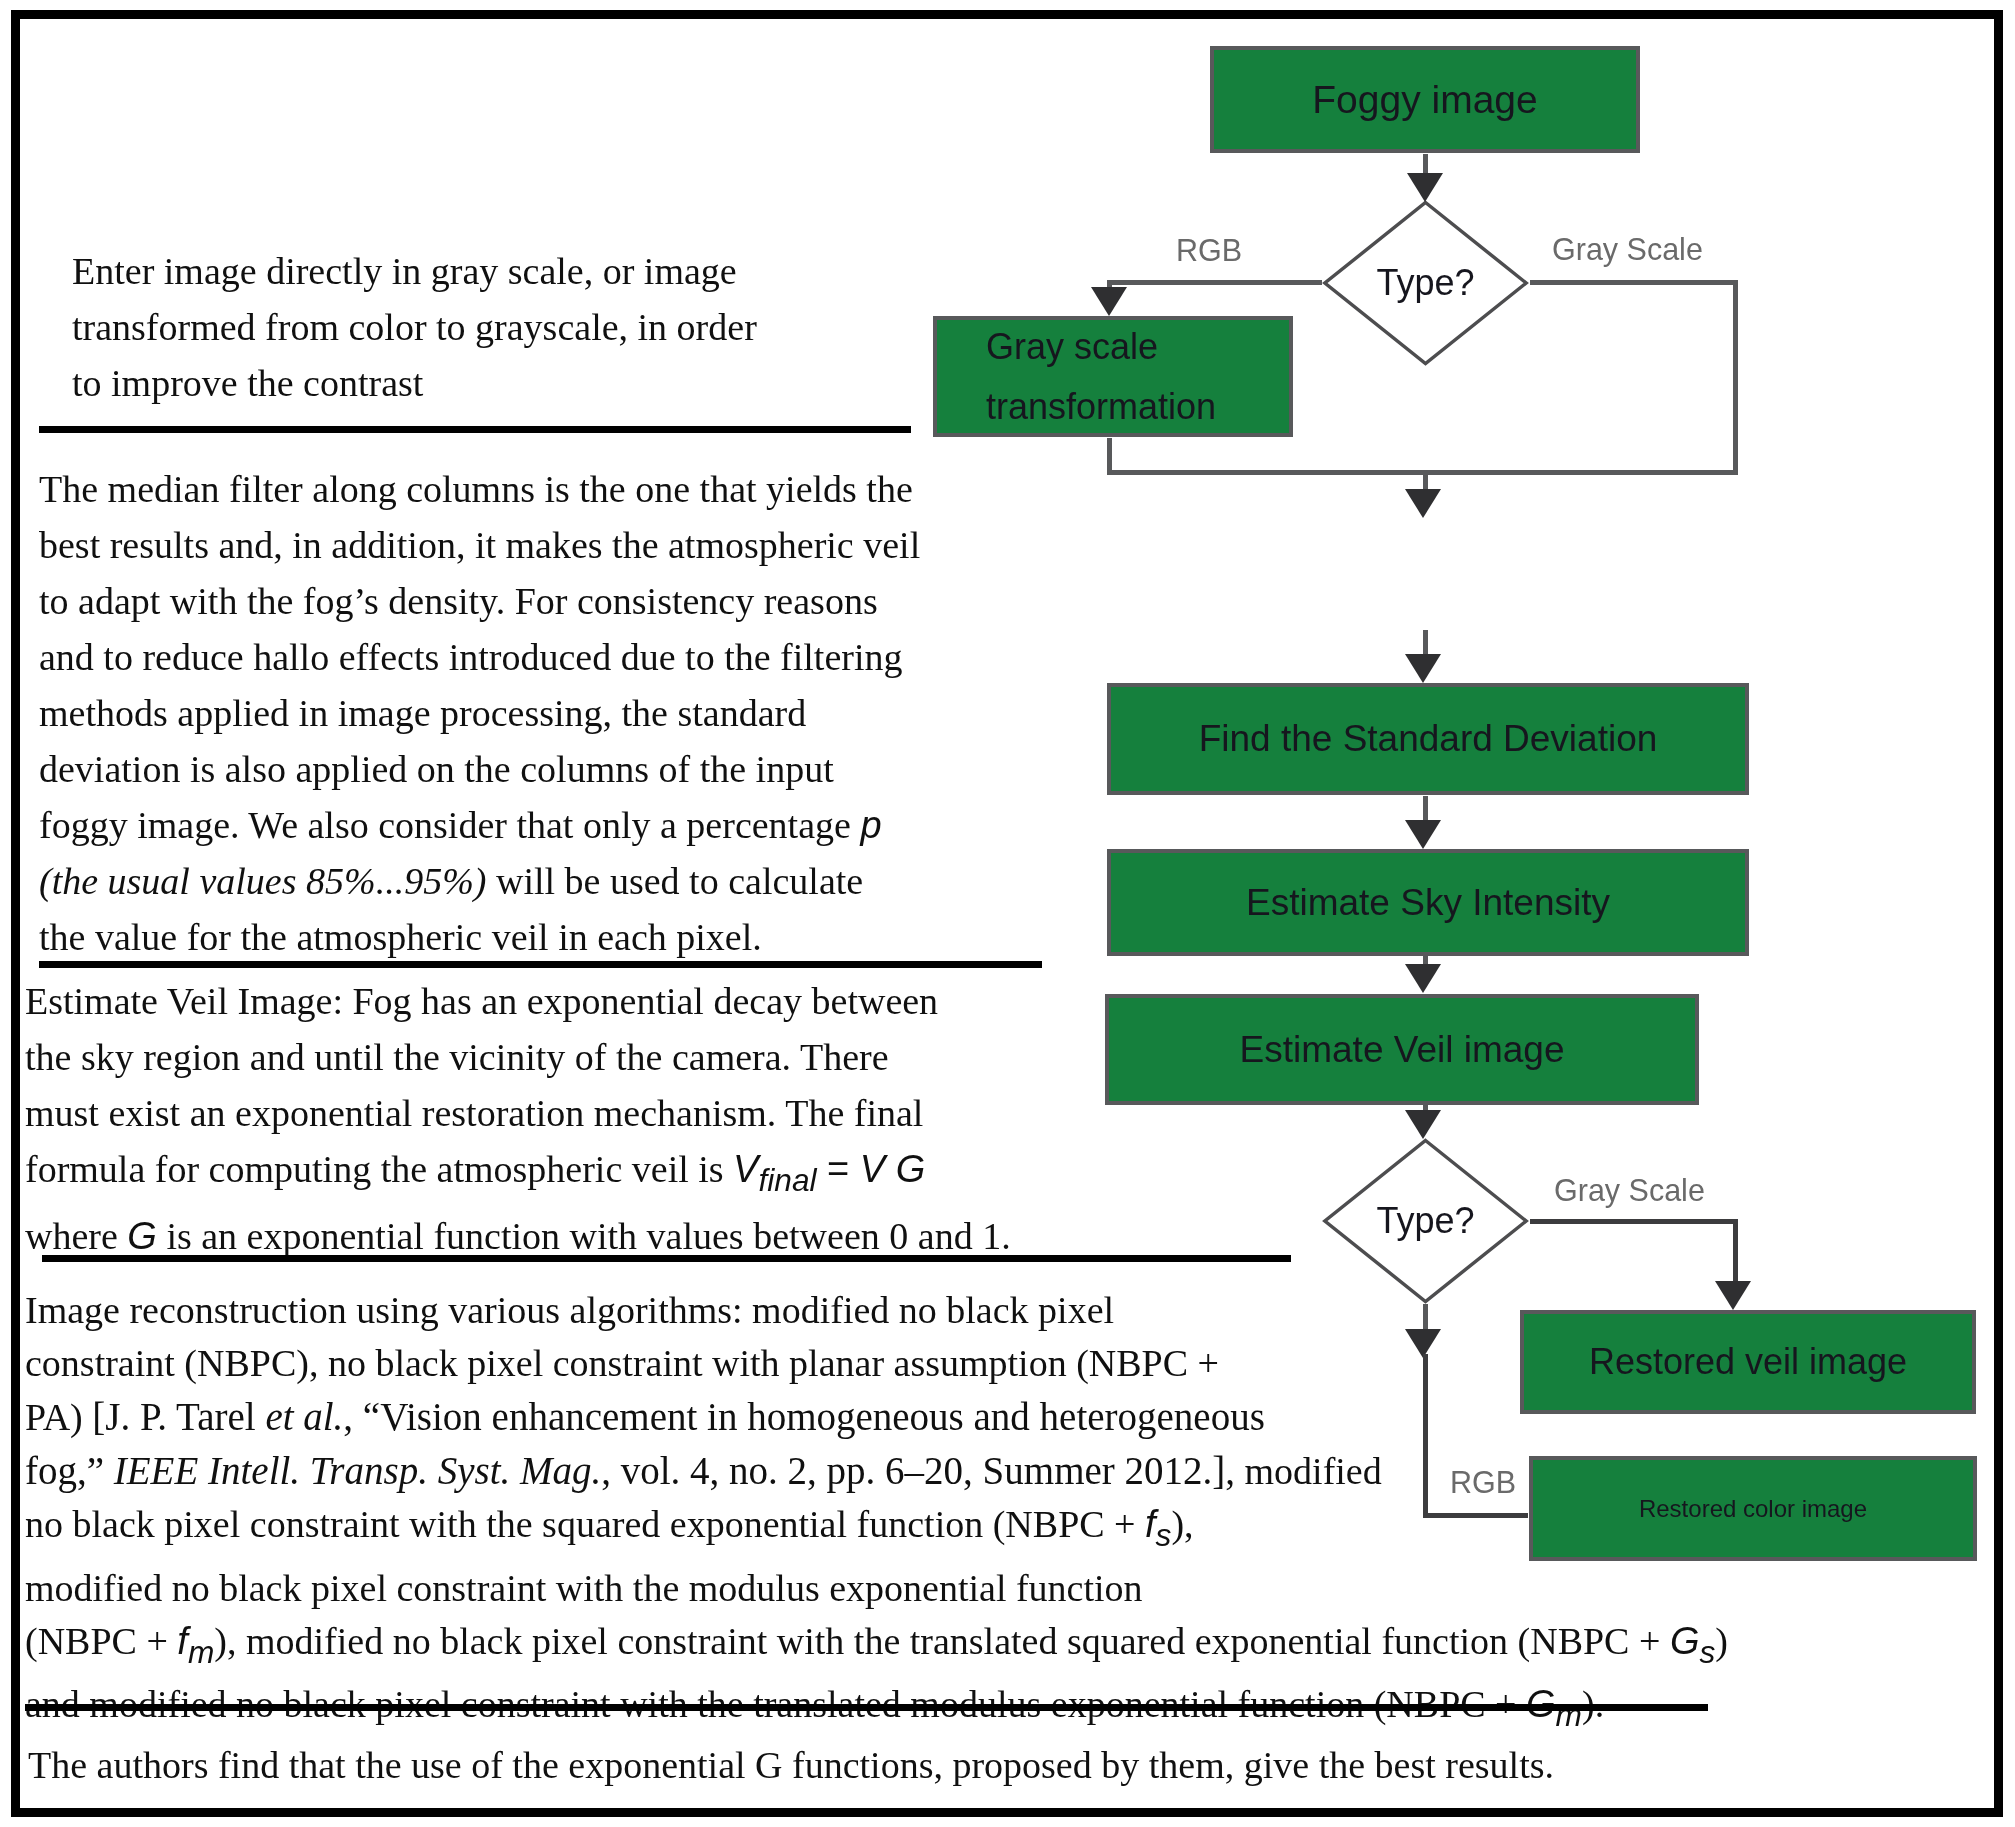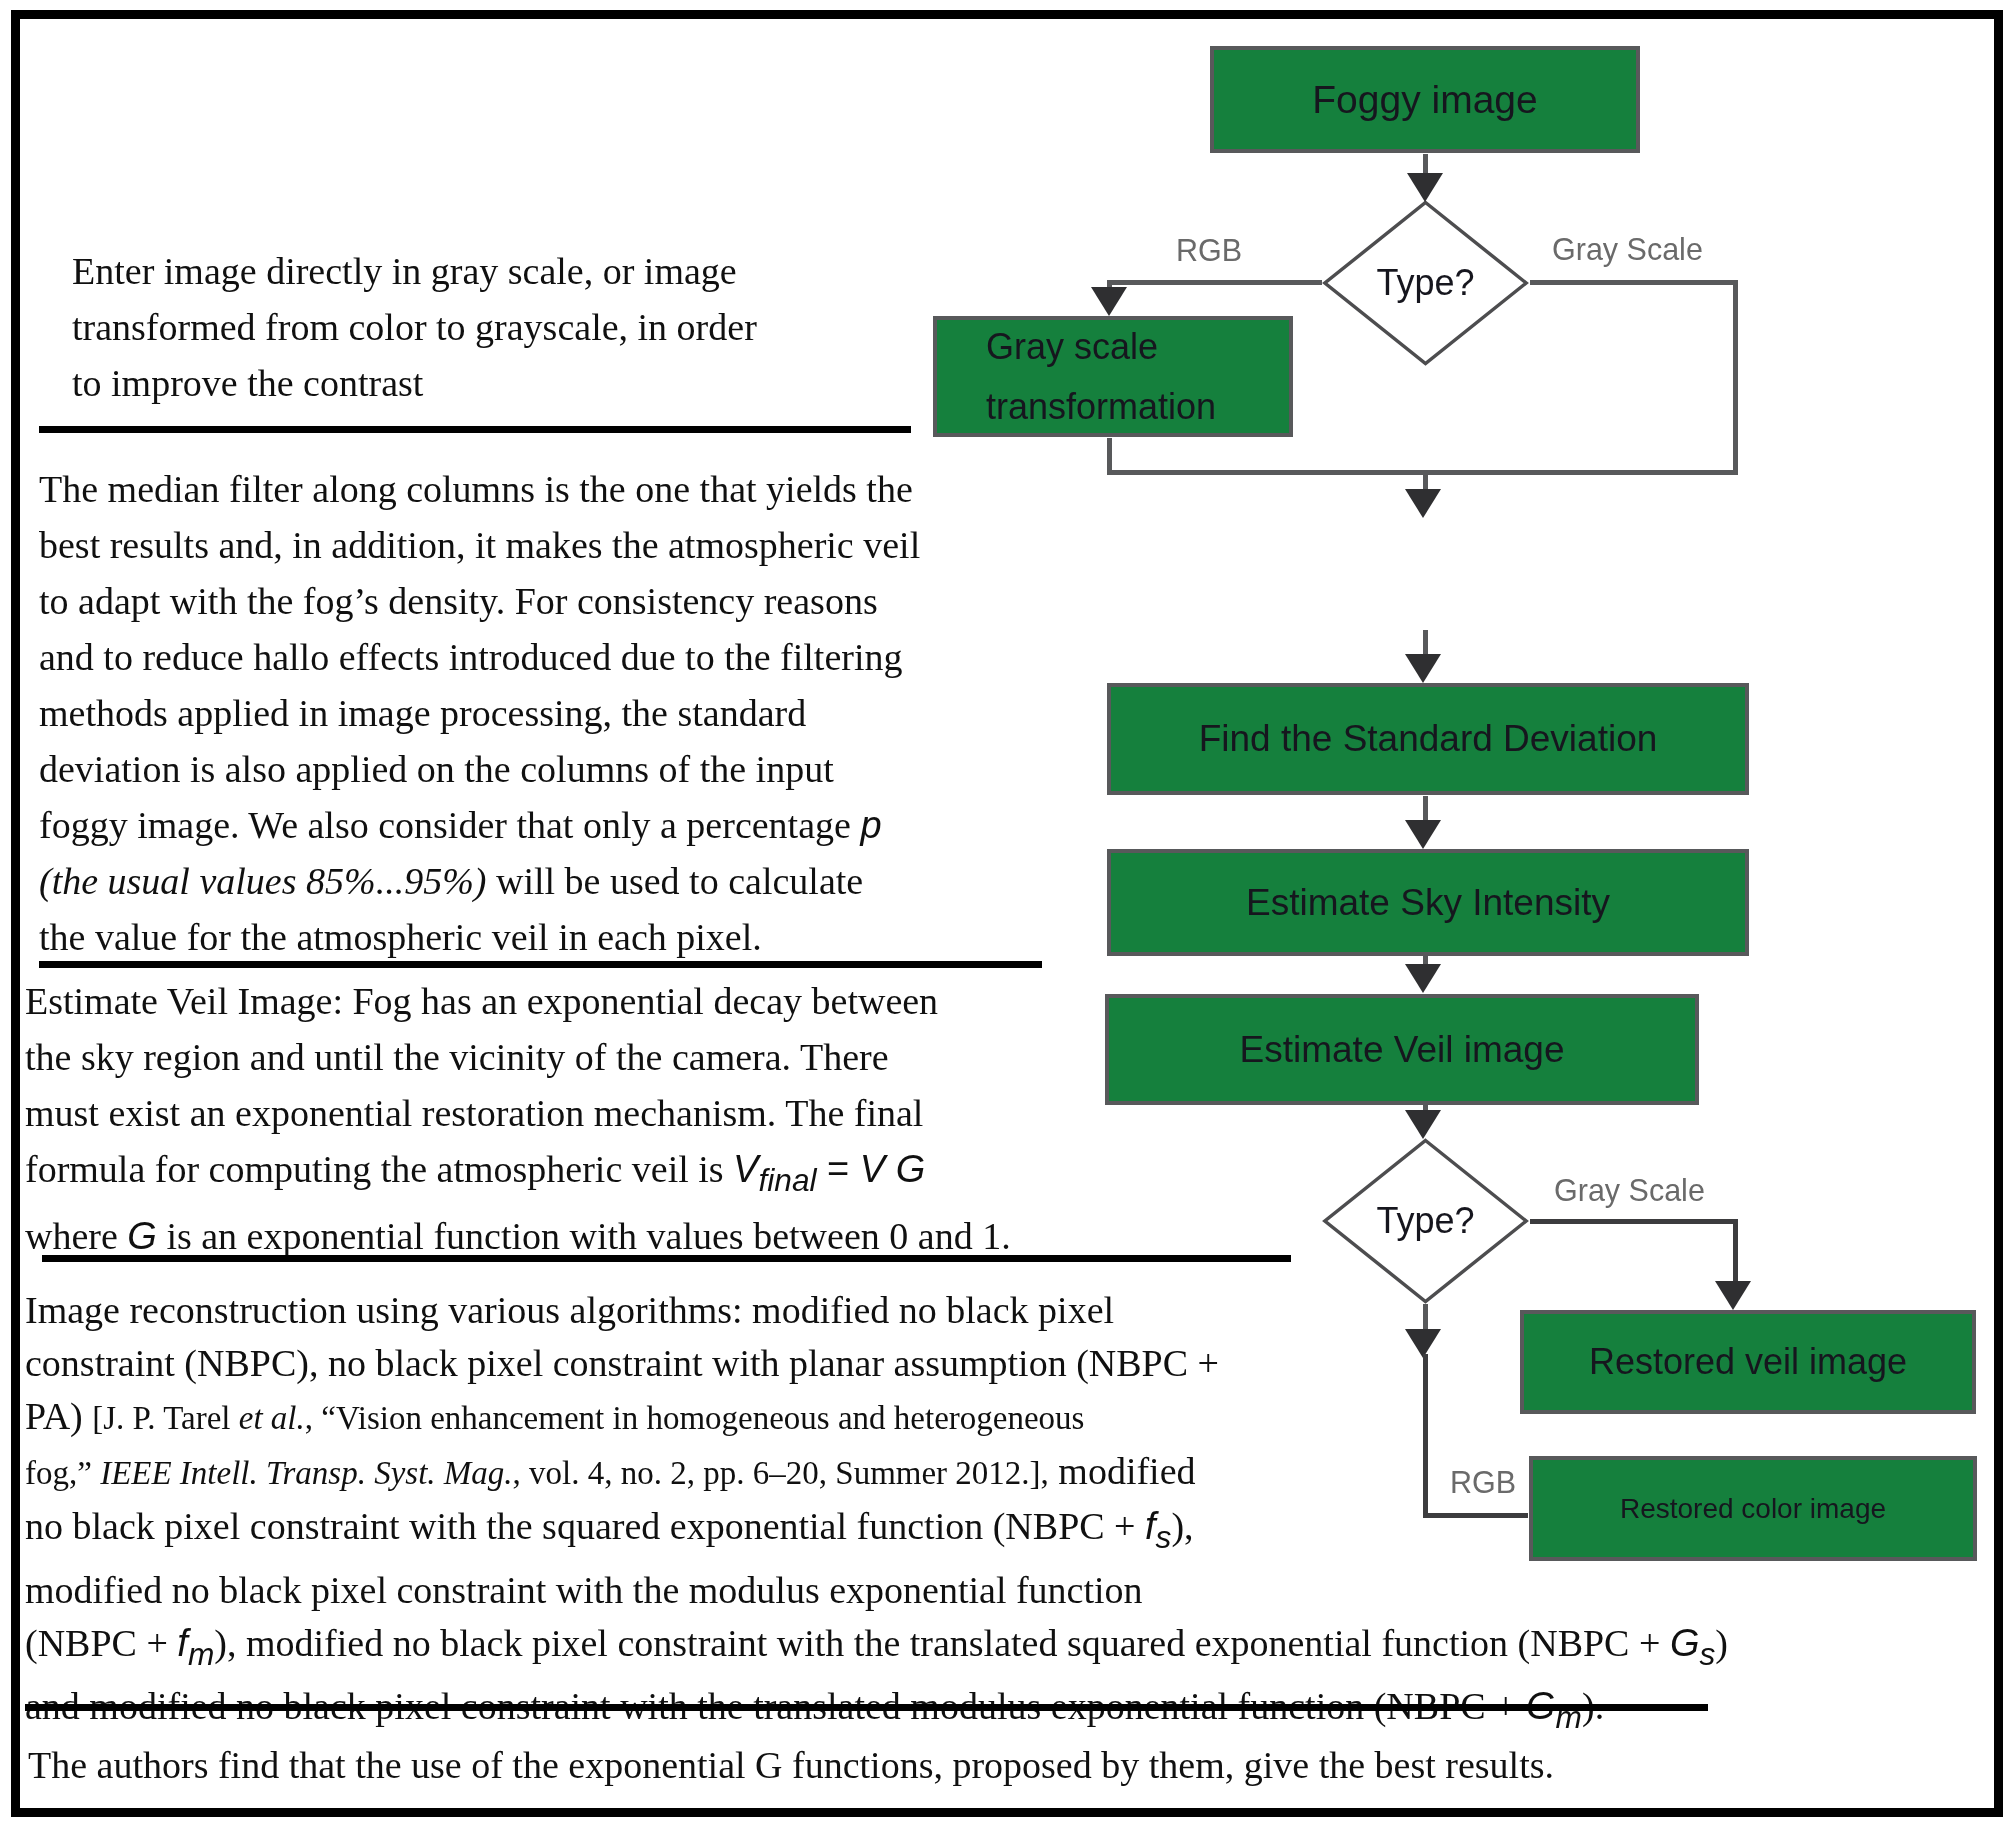--- a/index.html
+++ b/index.html
@@ -4,21 +4,21 @@
 <style>
   html,body{margin:0;padding:0;background:#ffffff;}
   #page{position:relative;width:2015px;height:1828px;background:#ffffff;overflow:hidden;
         font-family:"Liberation Serif",serif;color:#101010;}
   #frame{position:absolute;left:11px;top:9.7px;right:12.5px;bottom:11px;border:9.7px solid #000;}
   
   .para{position:absolute;}
   .tline{white-space:nowrap;}
   .p1 .tline,.p2 .tline,.p3 .tline{font-size:38px;line-height:56px;}
   .p4 .tline{font-size:38px;line-height:53px;}
-  .cite{font-size:33px;}
+  .cite{font-size:39px;}
   .math{font-family:"Liberation Sans",sans-serif;}
   .divider{position:absolute;background:#000;height:7px;}
   .footerline{position:absolute;font-size:38px;white-space:nowrap;}
   
   .node{position:absolute;background:#15803d;border:4.9px solid #58595b;box-sizing:border-box;
         display:flex;align-items:center;justify-content:center;
         font-family:"Liberation Sans",sans-serif;color:#16161e;}
   .node .lbl{white-space:nowrap;}
   .conn{position:absolute;background:#58595b;}
   .conn.dark{background:#3c3c3e;}
@@ -124,21 +124,21 @@
     <div class="lbl">Type?</div>
   </div>
 
   <div class="branch" style="left:1554px;top:1173px;">Gray Scale</div>
   <div class="branch" style="left:1450px;top:1465px;">RGB</div>
 
   <div class="node" style="left:1520px;top:1310px;width:456px;height:104px;font-size:36px;">
     <span class="lbl">Restored veil image</span>
   </div>
 
-  <div class="node" style="left:1529px;top:1456px;width:448px;height:105px;font-size:28px;">
+  <div class="node" style="left:1529px;top:1456px;width:448px;height:105px;font-size:24px;">
     <span class="lbl">Restored color image</span>
   </div>
 
   <div class="conn" style="left:1423px;top:154px;width:4.9px;height:25px;"></div>
   <div class="arrow" style="left:1407px;top:173px;"></div>
 
   <div class="conn" style="left:1107px;top:280px;width:215px;height:4.9px;"></div>
   <div class="conn" style="left:1107px;top:280px;width:4.9px;height:11px;"></div>
   <div class="arrow" style="left:1091px;top:287px;"></div>
 

